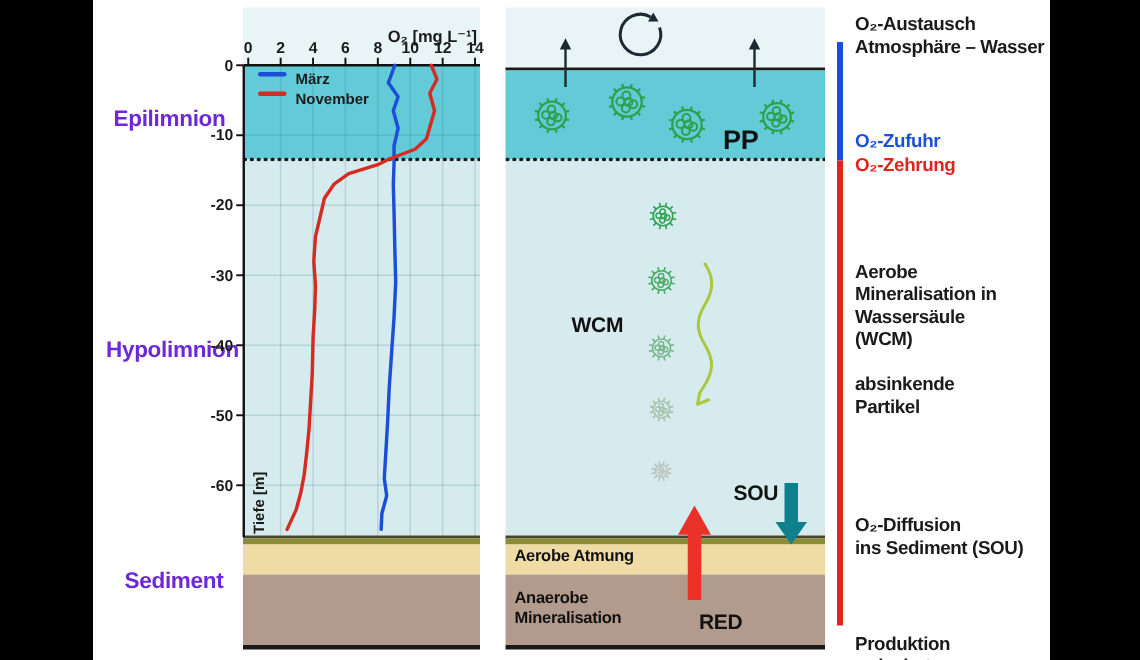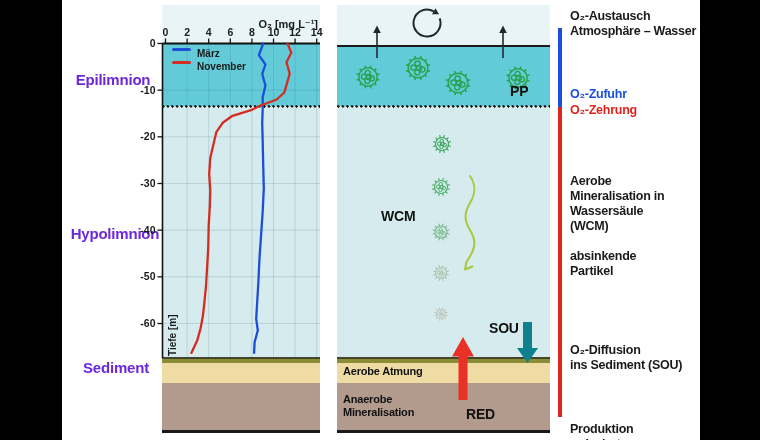--- a/index.html
+++ b/index.html
@@ -36,21 +36,21 @@
   .text-red{color:#e0241e;}
 </style>
 </head>
 <body>
 
 <div id="frame">
   <div id="content">
 
     <div class="layer-label" style="left:0;top:71px;width:102px;">Epilimnion</div>
     <div class="layer-label" style="left:0;top:225px;width:106px;">Hypolimnion</div>
-    <div class="layer-label" style="left:0;top:359px;width:108px;text-align:center;">Sediment</div>
+    <div class="layer-label" style="left:0;top:379px;width:108px;text-align:center;">Sediment</div>
 
     <div class="abs lp bg-top" style="top:5px;height:38.5px;"></div>
     <div class="abs lp epil" style="top:43.5px;height:62.5px;"></div>
     <div class="abs lp hypo" style="top:106px;height:251px;"></div>
     <div class="abs lp darkline" style="top:357px;height:1.5px;"></div>
     <div class="abs lp olive" style="top:358.5px;height:4.5px;"></div>
     <div class="abs lp tan" style="top:363px;height:20px;"></div>
     <div class="abs lp brown" style="top:383px;height:47px;"></div>
     <div class="abs lp blackline" style="top:430px;height:3px;"></div>
     <div class="abs lp dotted" style="top:104.5px;"></div>
@@ -337,21 +337,21 @@
         <g>
           <rect x="186" y="322" width="9" height="26" fill="#0f818e"></rect>
           <path d="M 180 348 L 201 348 L 190.5 363 Z" fill="#0f818e"></path>
         </g>
         <g>
           <rect x="121.5" y="355" width="9" height="45" fill="#e93128"></rect>
           <path d="M 115 356.5 L 137 356.5 L 126 337 Z" fill="#e93128"></path>
         </g>
       </svg>
 
-    <div class="schema-label" style="left:420px;top:83px;font-size:14px;margin-left:28px;">PP</div>
+    <div class="schema-label" style="left:420px;top:83px;font-size:18px;">PP</div>
     <div class="schema-label" style="left:319px;top:208px;font-size:14px;">WCM</div>
     <div class="schema-label" style="left:427px;top:320px;font-size:14px;">SOU</div>
     <div class="schema-label" style="left:404px;top:406px;font-size:14px;">RED</div>
     <div class="schema-label" style="left:281px;top:365px;font-size:11px;">Aerobe Atmung</div>
     <div class="schema-label" style="left:281px;top:393px;font-size:11px;line-height:12.5px;">Anaerobe
 Mineralisation</div>
 
     <div class="bar" style="left: 496px; top: 28px; height: 79px; background: rgb(27, 79, 221);" id="bar-blue"></div>
     <div class="bar" style="left: 496px; top: 107px; height: 310px; background: rgb(224, 36, 30);" id="bar-red"></div>
 

